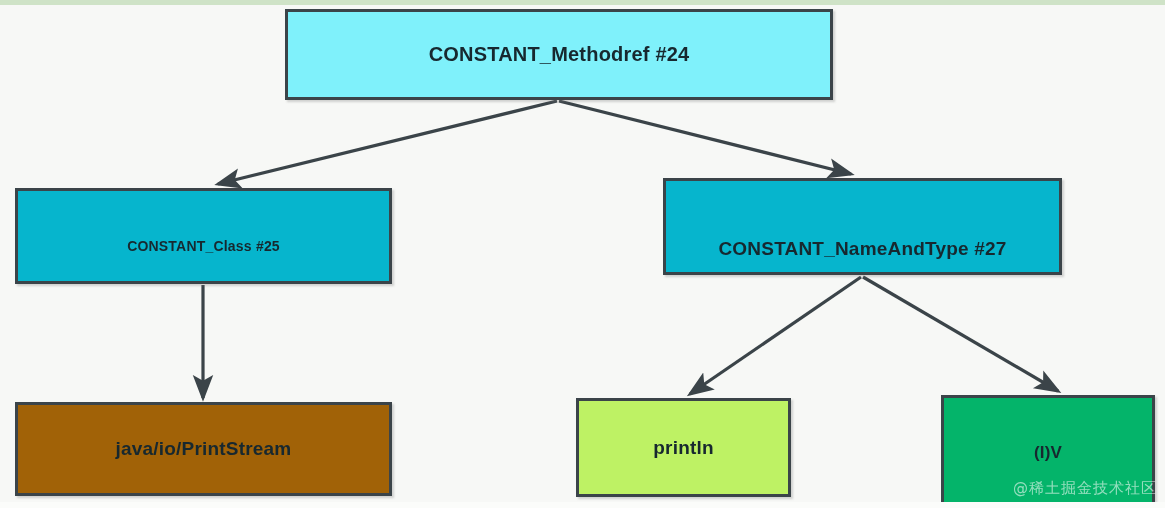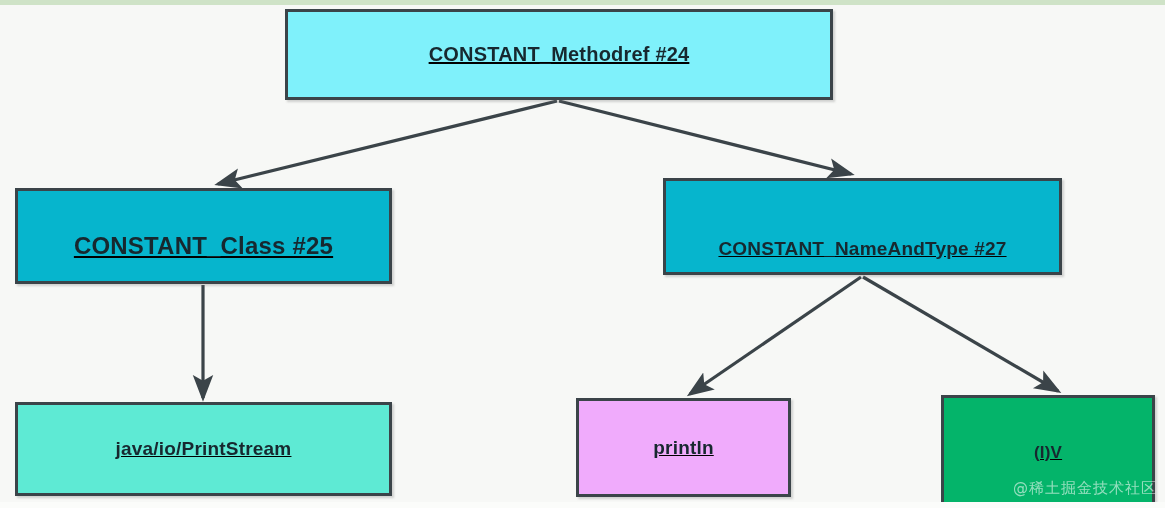--- a/index.html
+++ b/index.html
@@ -41,52 +41,51 @@
   }
   .node {
     position: absolute;
     box-sizing: border-box;
     border: 3px solid #3b4449;
     display: flex;
     align-items: center;
     justify-content: center;
     text-align: center;
     box-shadow: 2px 2px 2px rgba(120,120,120,0.30);
-    text-decoration: underline;
   }
   .node .label {
     font-weight: bold;
     color: #17282f;
     letter-spacing: 0.2px;
     white-space: nowrap;
   }
   .node-methodref {
     left: 285px; top: 9px; width: 548px; height: 91px;
     background: #7ff1fb;
   }
   .node-methodref .label { font-size: 20px; }
   .node-class {
     left: 15px; top: 188px; width: 377px; height: 96px;
     background: #06b5cd;
   }
-  .node-class .label { font-size: 24px; margin-top: 20px; }
+  .node-class .label { font-size: 14px; margin-top: 20px; }
   .node-nameandtype {
     left: 663px; top: 178px; width: 399px; height: 97px;
     background: #06b5cd;
   }
   .node-nameandtype .label { font-size: 19px; margin-top: 44px; }
   .node-printstream {
     left: 15px; top: 402px; width: 377px; height: 94px;
-    background: #5eead4;
+    background: #a16207;
     justify-content: center;
   }
   .node-printstream .label { font-size: 19px; }
   .node-println {
     left: 576px; top: 398px; width: 215px; height: 99px;
-    background: #f0abfc;
+    background: #bef264;
   }
   .node-println .label { font-size: 19px; }
   .node-iv {
     left: 941px; top: 395px; width: 214px; height: 115px;
     background: #04b46a;
   }
   .node-iv .label { font-size: 17px; }
   .watermark {
     position: absolute;
     right: 8px;

